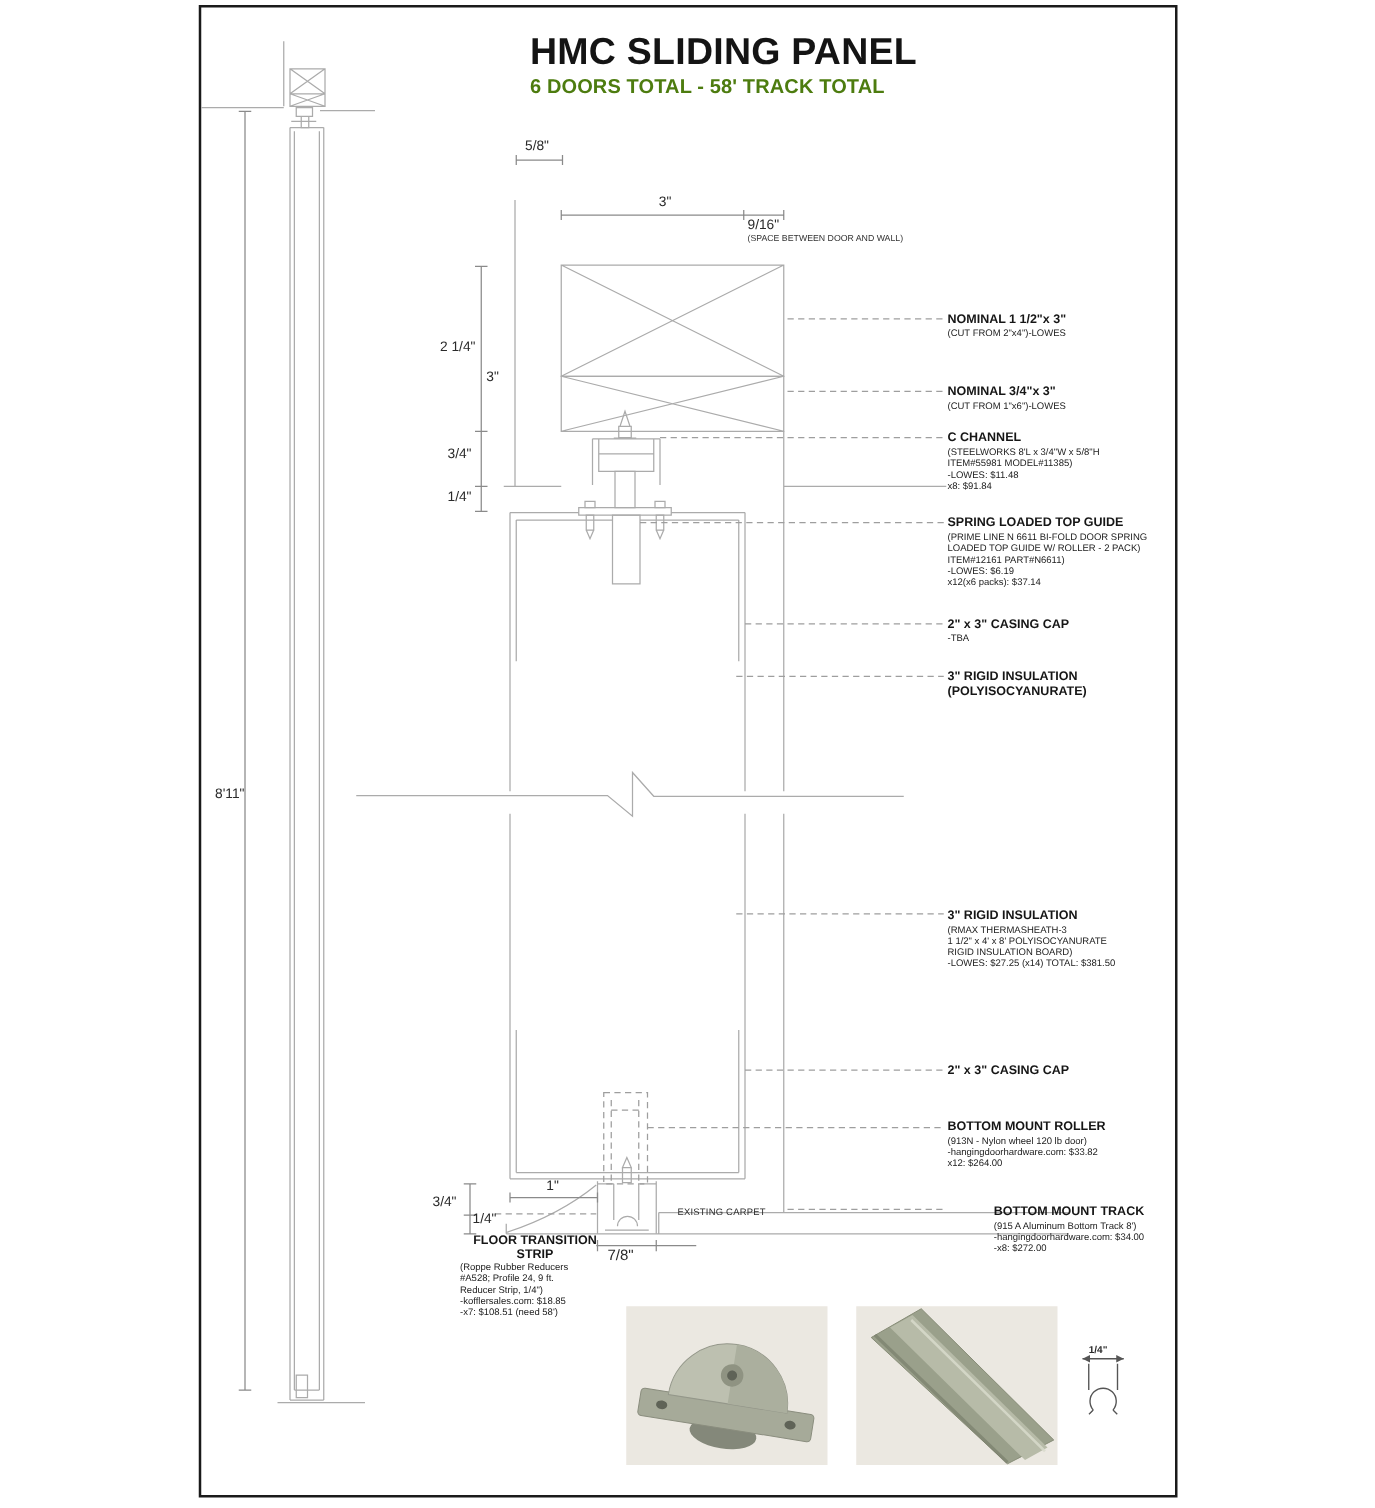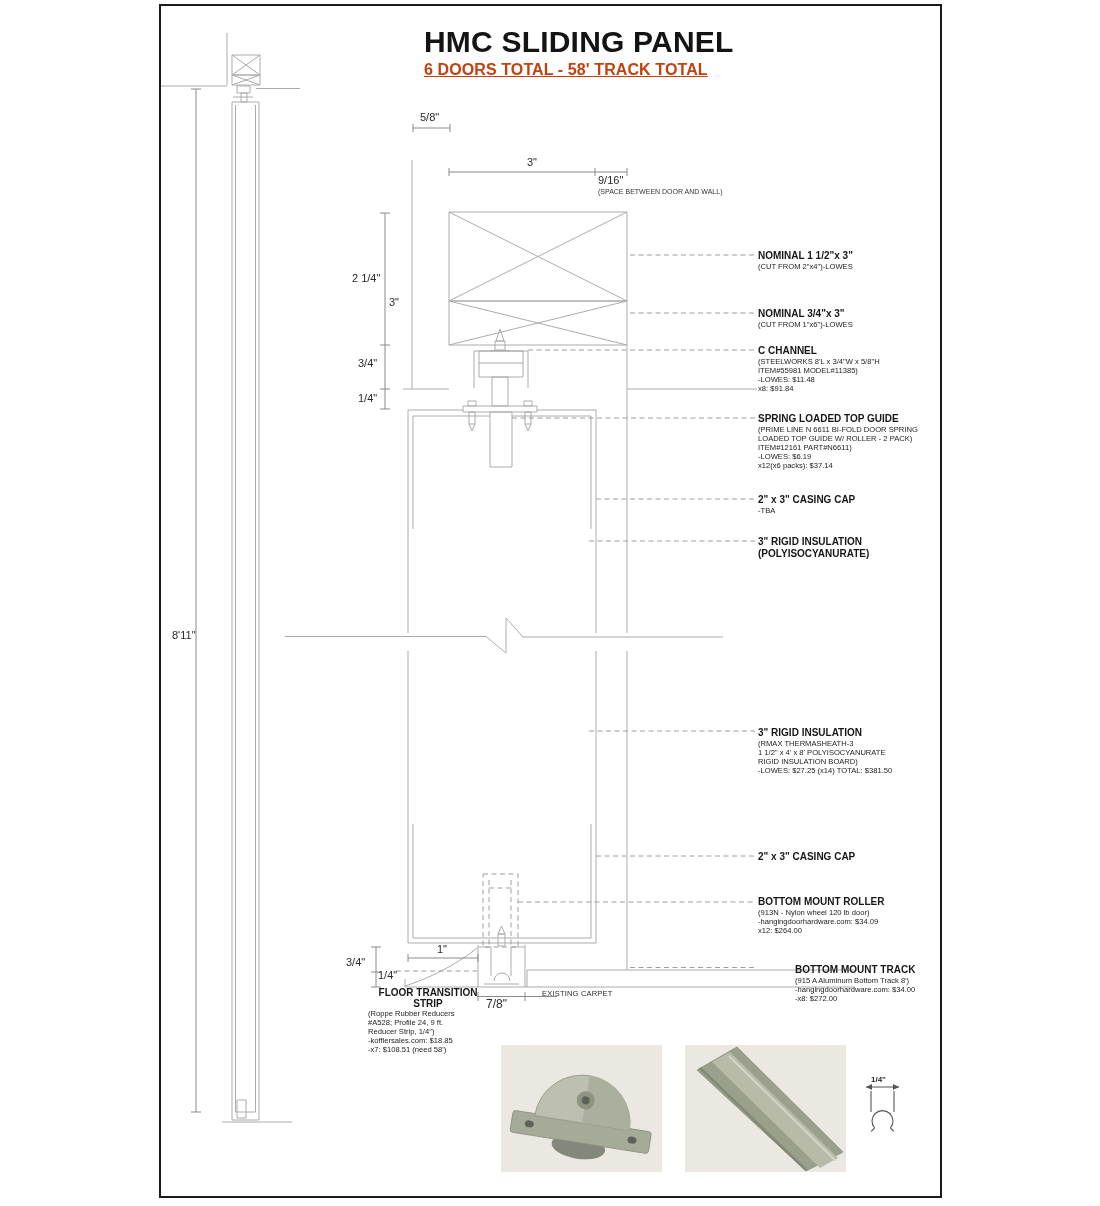--- a/index.html
+++ b/index.html
@@ -2,21 +2,21 @@
 <html><head>
 <meta charset="utf-8">
 <style>
   html,body{margin:0;padding:0;background:#fff;}
   #canvas{position:relative;width:1028px;height:1206px;background:#fff;overflow:hidden;
           font-family:"Liberation Sans",sans-serif;color:#1c1c1c;}
   .frame{position:absolute;left:159px;top:4px;width:779px;height:1190px;border:2px solid #1a1a1a;}
   svg.linework{position:absolute;left:0;top:0;width:1100px;height:1206px;}
   .title-block{position:absolute;left:424px;top:26px;}
   .title{font-size:30px;font-weight:700;letter-spacing:.2px;color:#141414;line-height:32px;}
-  .subtitle{font-size:16px;font-weight:700;color:#c2410c;margin-top:3px;letter-spacing:.1px;text-decoration:underline;}
+  .subtitle{font-size:16px;font-weight:700;color:#4d7c0f;margin-top:3px;letter-spacing:.1px;}
   .lbl{position:absolute;white-space:nowrap;color:#2a2a2a;font-size:11px;line-height:11px;}
   .lbl.small{font-size:7px;line-height:7.5px;color:#333;}
   .lbl.tiny{font-size:7.5px;letter-spacing:.2px;}
   .ann{position:absolute;left:758px;width:190px;}
   .ann-h{font-size:10px;font-weight:700;color:#161616;line-height:12px;}
   .ann-l{font-size:7.6px;color:#222;line-height:9px;}
   .strip-note{position:absolute;left:368px;top:987px;width:120px;}
   .strip-title{font-size:10px;font-weight:700;color:#161616;line-height:11px;text-align:center;}
   .strip-line{font-size:7.6px;color:#222;line-height:9px;}
 </style>
@@ -121,21 +121,21 @@
   <div class="lbl" style="left:598px;top:175px;">9/16"</div>
   <div class="lbl small" style="left:598px;top:188px;">(SPACE BETWEEN DOOR AND WALL)</div>
   <div class="lbl" style="left:352px;top:273px;">2 1/4"</div>
   <div class="lbl" style="left:389px;top:297px;">3"</div>
   <div class="lbl" style="left:358px;top:358px;">3/4"</div>
   <div class="lbl" style="left:358px;top:393px;">1/4"</div>
   <div class="lbl" style="left:346px;top:957px;">3/4"</div>
   <div class="lbl" style="left:378px;top:970px;">1/4"</div>
   <div class="lbl" style="left:437px;top:944px;">1"</div>
   <div class="lbl" style="left:486px;top:999px;font-size:12px;">7/8"</div>
-  <div class="lbl tiny" style="left:542px;top:988px;">EXISTING CARPET</div>
+  <div class="lbl tiny" style="left:542px;top:964px;">EXISTING CARPET</div>
   <div class="lbl" style="left:871px;top:1074px;font-size:8px;font-weight:700;">1/4"</div>
 
   <div class="strip-note">
     <div class="strip-title">FLOOR TRANSITION STRIP</div>
     <div class="strip-line">(Roppe Rubber Reducers</div>
     <div class="strip-line">#A528; Profile 24, 9 ft.</div>
     <div class="strip-line">Reducer Strip, 1/4")</div>
     <div class="strip-line">-kofflersales.com: $18.85</div>
     <div class="strip-line">-x7: $108.51 (need 58')</div>
   </div>
@@ -177,21 +177,21 @@
     <div class="ann-l">1 1/2" x 4' x 8' POLYISOCYANURATE</div>
     <div class="ann-l">RIGID INSULATION BOARD)</div>
     <div class="ann-l">-LOWES: $27.25 (x14) TOTAL: $381.50</div>
   </div>
   <div class="ann" style="top:851px;">
     <div class="ann-h">2" x 3" CASING CAP</div>
   </div>
   <div class="ann" style="top:896px;">
     <div class="ann-h">BOTTOM MOUNT ROLLER</div>
     <div class="ann-l">(913N - Nylon wheel 120 lb door)</div>
-    <div class="ann-l">-hangingdoorhardware.com: $34.09</div>
+    <div class="ann-l">-hangingdoorhardware.com: $33.82</div>
     <div class="ann-l">x12: $264.00</div>
   </div>
   <div class="ann" style="top:964px;margin-left:37px;">
     <div class="ann-h">BOTTOM MOUNT TRACK</div>
     <div class="ann-l">(915 A Aluminum Bottom Track 8')</div>
     <div class="ann-l">-hangingdoorhardware.com: $34.00</div>
     <div class="ann-l">-x8: $272.00</div>
   </div>
 
 </div>

